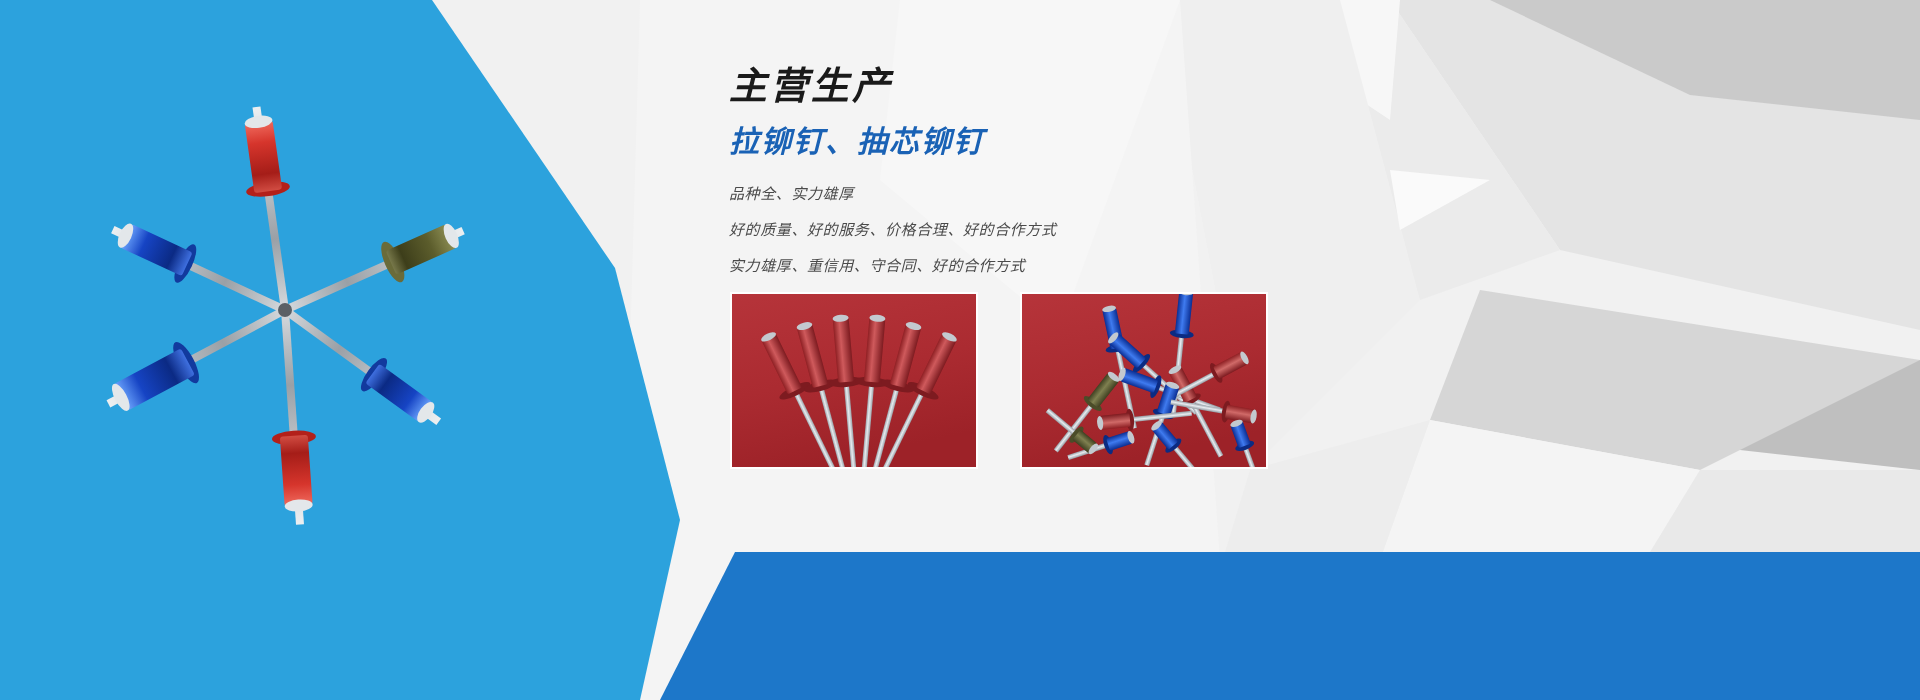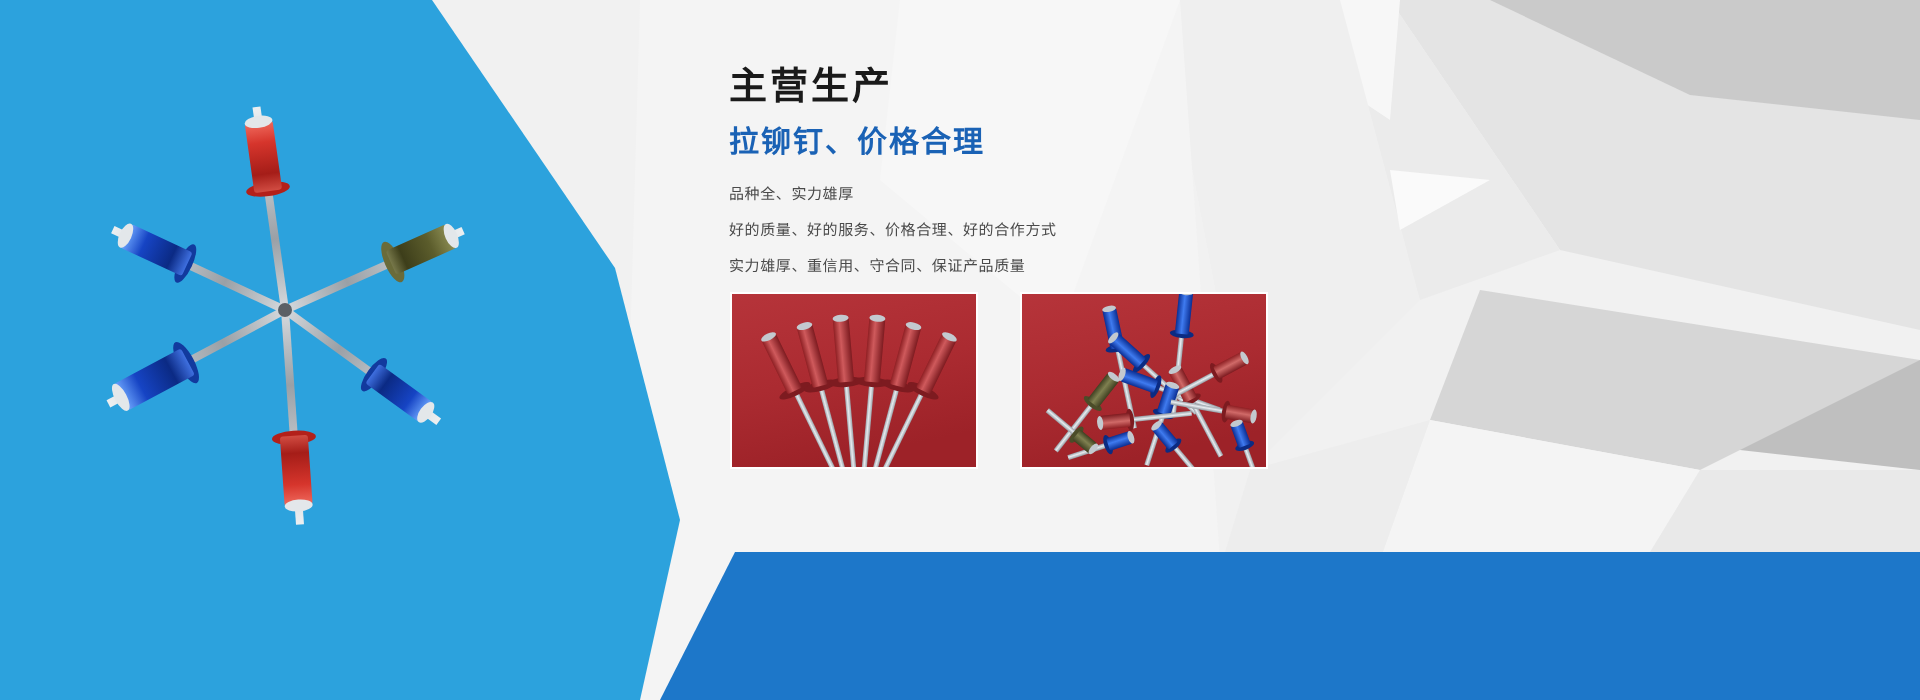--- a/index.html
+++ b/index.html
@@ -21,21 +21,21 @@
   .blue-panel{position:absolute;inset:0;width:100%;height:100%;}
 
   
   .hero-star{
     position:absolute;left:60px;top:60px;width:450px;height:500px;
   }
   .hero-star svg{display:block;width:100%;height:100%;}
 
   
   .content{
-    position:absolute;left:729px;top:0;width:700px;height:700px;
+    position:absolute;left:729px;top:0;width:700px;height:700px;font-style:italic;
   }
   .title{
     position:absolute;left:0;top:66px;
     font-size:38px;font-weight:bold;color:#1a1a1a;
     letter-spacing:3px;line-height:1.1;white-space:nowrap;
   }
   .subtitle{
     position:absolute;left:0;top:125px;
     font-size:30px;font-weight:bold;color:#1a62b5;
     letter-spacing:2px;line-height:1.1;white-space:nowrap;
@@ -159,26 +159,26 @@
         </g>
         <circle cx="225" cy="250" r="7" fill="#5b6065"></circle>
       </g>
     </svg>
   </div>
 
   <div class="content">
 
     <div class="title">主营生产</div>
 
-    <div class="subtitle">拉铆钉、价格合理</div>
+    <div class="subtitle">拉铆钉、抽芯铆钉</div>
 
     <div class="desc">
       <div class="desc-line">品种全、实力雄厚</div>
       <div class="desc-line">好的质量、好的服务、价格合理、好的合作方式</div>
-      <div class="desc-line">实力雄厚、重信用、守合同、保证产品质量</div>
+      <div class="desc-line">实力雄厚、重信用、守合同、好的合作方式</div>
     </div>
 
     <div class="thumbs">
 
       <div class="thumb">
         <svg viewBox="0 0 244 173" preserveAspectRatio="none">
           <defs>
             <linearGradient id="t1bg" x1="0" y1="0" x2="0.3" y2="1">
               <stop offset="0%" stop-color="#b6343a"></stop>
               <stop offset="55%" stop-color="#ab2b31"></stop>

